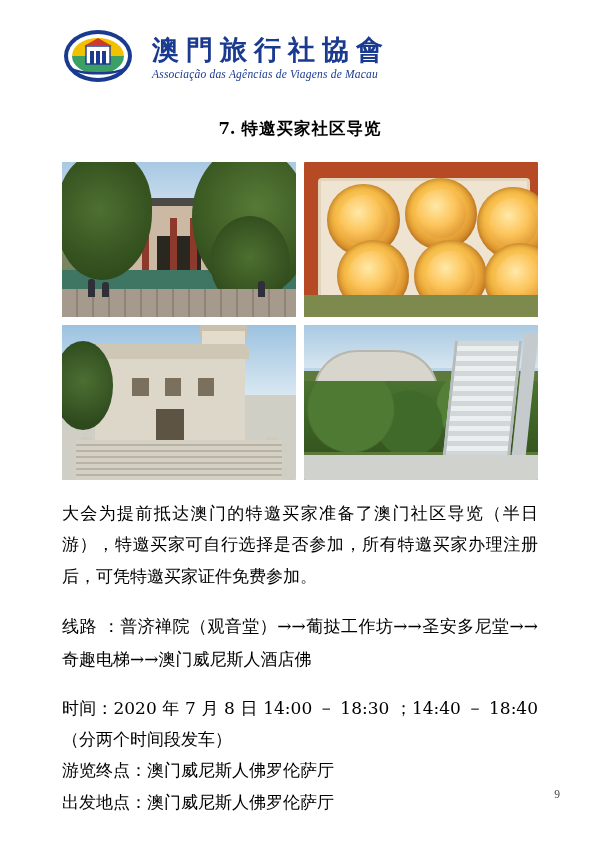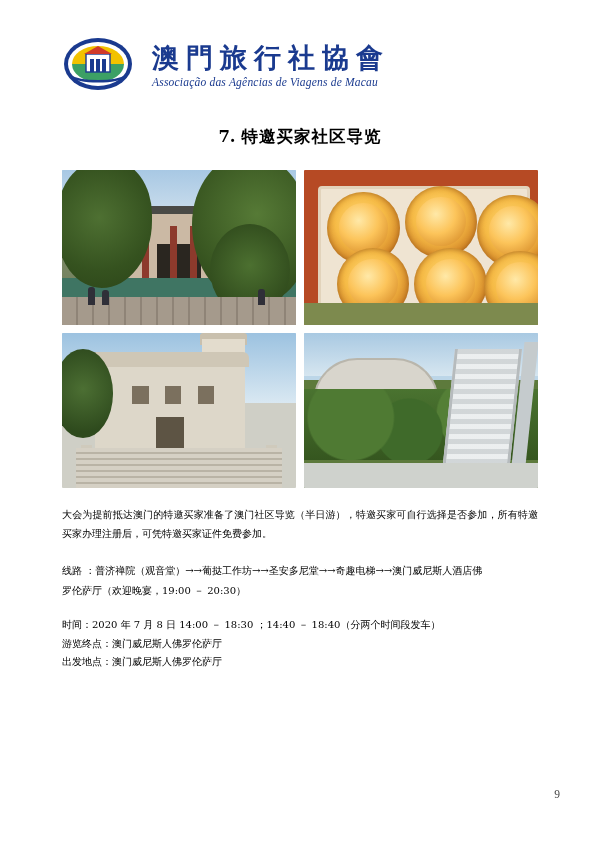--- a/index.html
+++ b/index.html
@@ -20,21 +20,21 @@
     width: 600px;
     height: 848px;
     box-sizing: border-box;
     padding: 0;
   }
 
   
   .header {
     display: flex;
     align-items: center;
-    padding: 36px 0 0 62px;
+    padding: 28px 0 0 62px;
     gap: 18px;
   }
   .logo {
     width: 72px;
     height: 56px;
     position: relative;
     flex: 0 0 auto;
   }
   .logo svg { display: block; }
   .header-text {
@@ -148,21 +148,21 @@
   .p4 .escal { position:absolute; right:10%; top:10%; width:26%; height:86%; background:#dfe2e3; transform:skewX(-6deg); border-left:3px solid #b6bbbd; border-right:3px solid #b6bbbd; }
   .p4 .escal-steps { position:absolute; inset:0; background:repeating-linear-gradient(#cfd4d6 0 5px,#eef1f2 5px 10px); opacity:.85; }
   .p4 .rail { position:absolute; right:3%; top:6%; width:6%; height:92%; background:#c5cbcd; transform:skewX(-6deg); }
   .p4 .plaza { position:absolute; left:0; right:0; bottom:0; height:16%; background:#cfd2cd; }
 
   
   .body-text {
     width: 476px;
     margin: 18px auto 16px auto;
     font-family: "DejaVu Serif", serif;
-    font-size: 10px;
+    font-size: 17px;
     line-height: 1.85;
     text-align: justify;
   }
   .para { margin: 0 0 0 0; }
   .block { margin-top: 18px; }
   .block-tight { margin-top: 16px; }
   .route-line { line-height: 1.95; }
   .page-number {
     position: absolute;
     right: 40px;
@@ -263,21 +263,20 @@
     </div>
 
   </div>
 
   <div class="body-text">
 
     <p class="para">大会为提前抵达澳门的特邀买家准备了澳门社区导览（半日游），特邀买家可自行选择是否参加，所有特邀买家办理注册后，可凭特邀买家证件免费参加。</p>
 
     <div class="block route-line">
       <div><span>线路 ：</span><span>普济禅院（观音堂）→→葡挞工作坊→→圣安多尼堂→→奇趣电梯→→澳门威尼斯人酒店佛</span></div>
-      <div>罗伦萨厅（欢迎晚宴，19:00 － 20:30）</div>
     </div>
 
     <div class="block-tight">
       <div>时间：2020 年 7 月 8 日 14:00 － 18:30 ；14:40 － 18:40（分两个时间段发车）</div>
       <div>游览终点：澳门威尼斯人佛罗伦萨厅</div>
       <div>出发地点：澳门威尼斯人佛罗伦萨厅</div>
     </div>
 
   </div>
 

